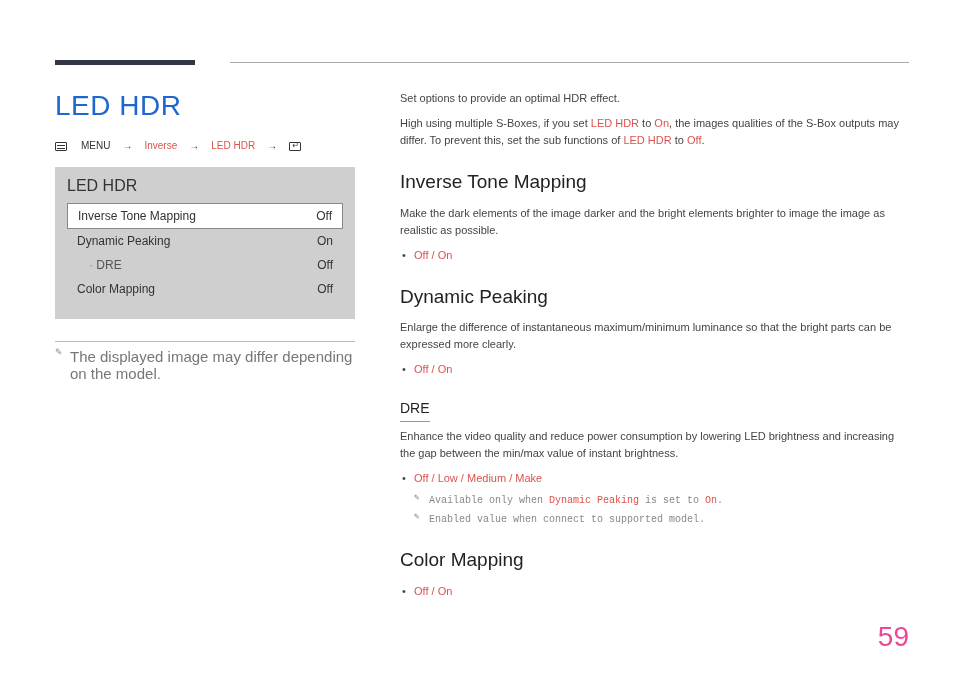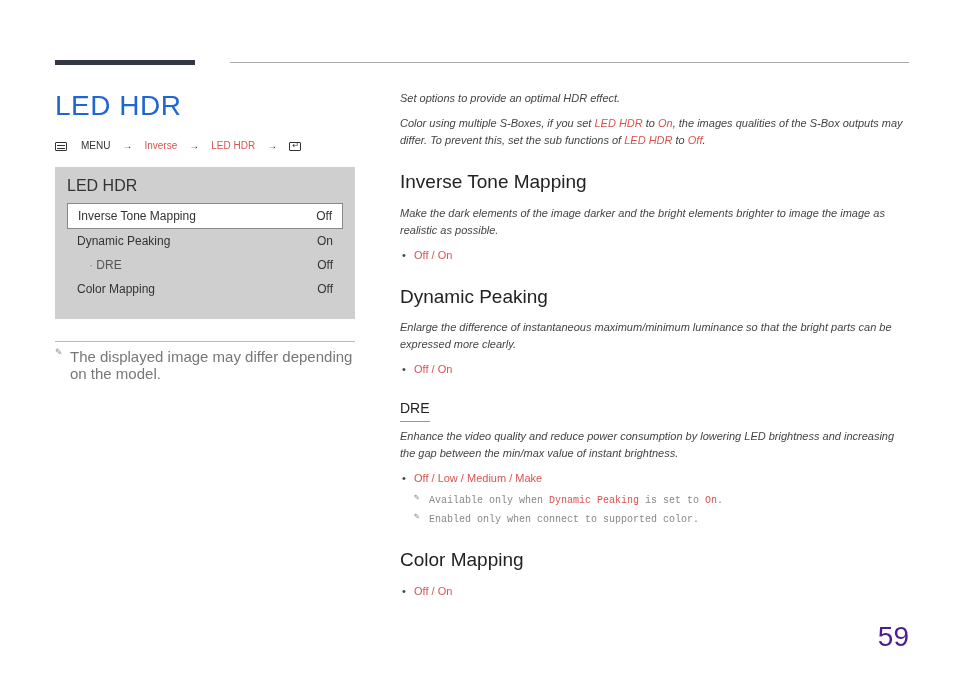--- a/index.html
+++ b/index.html
@@ -53,29 +53,29 @@
   }
   .panel-title { font-size: 16px; font-weight: 400; margin-bottom: 8px; color: #333; }
   .row { display: flex; justify-content: space-between; align-items: center; padding: 5px 10px; font-size: 12px; }
   .row.sel { background: #fff; border: 1px solid #888; }
   .row .sub { padding-left: 12px; color: #555; }
   .row .sub::before { content:"· "; color:#888; }
   .note-line { border-top: 1px solid #bbb; margin: 22px 0 6px 0; }
   .note { font-size: 15px; color: #777; display: flex; gap: 5px; align-items: flex-start; }
   .pen { display:inline-block; width:10px; height:10px; position:relative; flex-shrink:0; margin-top:1px; }
   .pen::before { content:"✎"; font-size:9px; color:#888; position:absolute; top:-2px; left:0; }
-  .right p { margin-bottom: 8px; font-style: italic; }
+  .right p { margin-bottom: 8px; }
   .right .hl { color: #d9534f; }
   h2 { font-size: 19px; font-weight: 500; color: #222; margin: 18px 0 8px 0; }
   h3 { font-size: 14px; font-weight: 500; color: #222; margin: 14px 0 6px 0; border-bottom: 1px solid #999; display:inline-block; padding-bottom:1px; }
   ul.opts { list-style: none; padding-left: 14px; margin-bottom: 6px; }
   ul.opts li { position: relative; margin-bottom: 4px; }
   ul.opts li::before { content:"•"; position:absolute; left:-12px; color:#444; }
   .sub-note { font-size: 10px; color: #888; display:flex; gap:5px; align-items:flex-start; padding-left:14px; margin-bottom:3px;font-family:Liberation Mono, monospace; }
-  .page-num { position: absolute; bottom: 22px; right: 45px; font-size: 28px; color: #4c1d95; font-weight: 300; }
+  .page-num { position: absolute; bottom: 22px; right: 45px; font-size: 28px; color: #ec4899; font-weight: 300; }
 </style>
 </head>
 <body>
 
 <div class="topbar"></div>
 <div class="hr"></div>
 
 <div class="cols">
   <div class="left">
     <h1 class="title">LED HDR</h1>
@@ -115,21 +115,21 @@
     <div class="note-line"></div>
     <div class="note">
       <span class="pen"></span>
       <span>The displayed image may differ depending on the model.</span>
     </div>
   </div>
 
   <div class="right">
     <p>Set options to provide an optimal HDR effect.</p>
     <p>
-      <span>Color using multiple S-Boxes, if you set </span><span class="hl">LED HDR</span><span> to </span><span class="hl">On</span><span>, the images qualities of the S-Box outputs may differ. To prevent this, set the sub functions of </span><span class="hl">LED HDR</span><span> to </span><span class="hl">Off</span><span>.</span>
+      <span>High using multiple S-Boxes, if you set </span><span class="hl">LED HDR</span><span> to </span><span class="hl">On</span><span>, the images qualities of the S-Box outputs may differ. To prevent this, set the sub functions of </span><span class="hl">LED HDR</span><span> to </span><span class="hl">Off</span><span>.</span>
     </p>
 
     <h2>Inverse Tone Mapping</h2>
     <p>Make the dark elements of the image darker and the bright elements brighter to image the image as realistic as possible.</p>
     <ul class="opts">
         <li><span class="hl">Off / On</span></li>
       </ul>
 
     <h2>Dynamic Peaking</h2>
     <p>Enlarge the difference of instantaneous maximum/minimum luminance so that the bright parts can be expressed more clearly.</p>
@@ -141,21 +141,21 @@
     <p>Enhance the video quality and reduce power consumption by lowering LED brightness and increasing the gap between the min/max value of instant brightness.</p>
     <ul class="opts">
         <li><span class="hl">Off / Low / Medium / Make</span></li>
       </ul>
     <div class="sub-note">
       <span class="pen"></span>
       <span><span>Available only when </span><span class="hl">Dynamic Peaking</span><span> is set to </span><span class="hl">On</span><span>.</span></span>
     </div>
     <div class="sub-note">
       <span class="pen"></span>
-      <span>Enabled only when connect to supported color.</span>
+      <span>Enabled value when connect to supported model.</span>
     </div>
 
     <h2>Color Mapping</h2>
     <ul class="opts">
         <li><span class="hl">Off / On</span></li>
       </ul>
   </div>
 </div>
 
 <div class="page-num">59</div>

